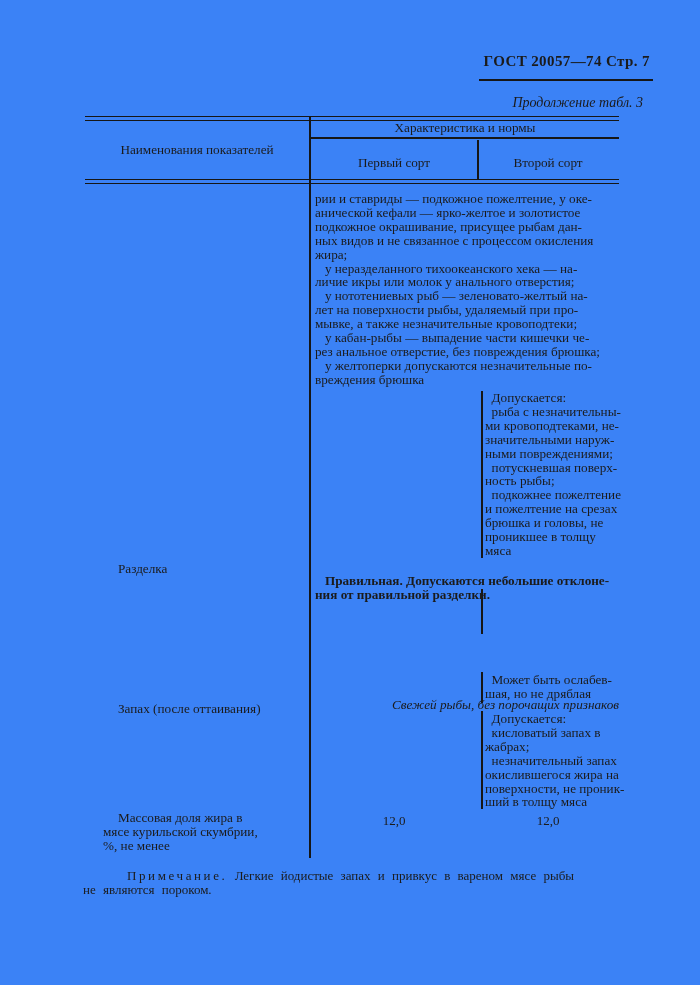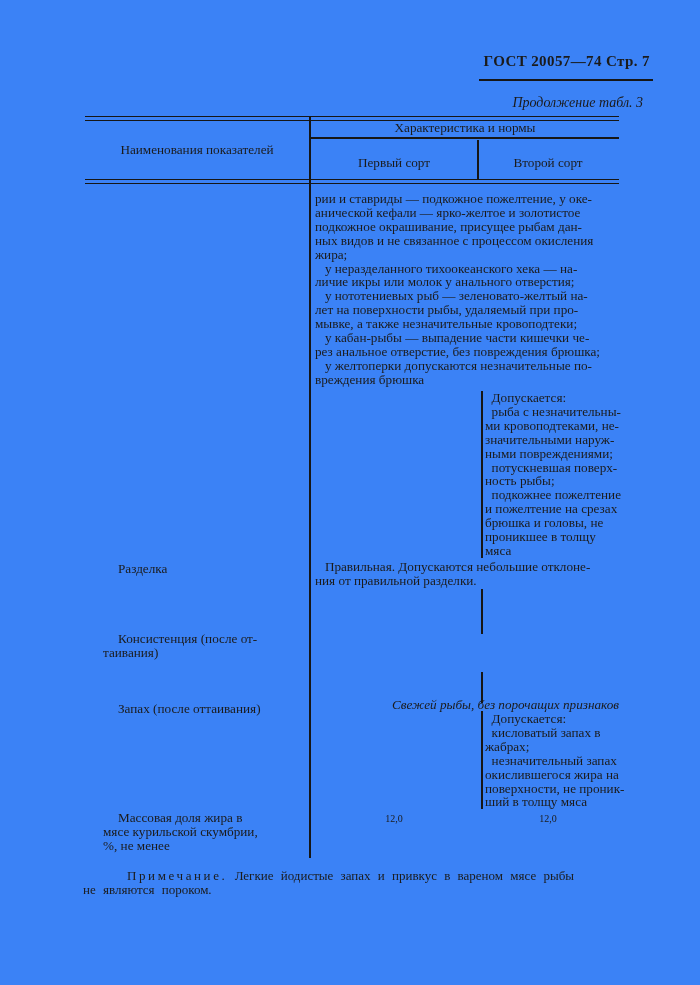--- a/index.html
+++ b/index.html
@@ -32,30 +32,30 @@
   .th-sort1{left:311px;top:155px;width:166px;}
   .th-sort2{left:477px;top:155px;width:142px;}
   
   .txt{font-size:13.2px;line-height:13.9px;white-space:pre;}
   .lbl{left:103px;text-indent:15px;}
   .span-col{left:315px;}
   .s2-col{left:485px;}
   .b-appearance{top:192px;}
   .b-appearance-s2{top:391px;}
   .b-razdelka-lbl{top:562px;}
-  .b-razdelka{top:560px;}
+  .b-razdelka{top:574px;font-weight:bold;}
   .b-razdelka-s2{top:590px;}
   .b-konsist-lbl{top:632px;}
   .b-konsist{top:630px;}
   .b-konsist-s2{top:673px;}
   .b-zapah-lbl{top:702px;}
   .b-zapah{top:698px;width:304px;text-align:right;font-style:italic;}
   .b-zapah-s2{top:712px;}
   .b-fat-lbl{top:811px;}
-  .val{font-size:10px;text-align:center;white-space:pre;}
+  .val{font-size:13px;text-align:center;white-space:pre;}
   .v-fat1{left:311px;top:813px;width:166px;}
   .v-fat2{left:477px;top:813px;width:142px;}
   
   .note{left:83px;top:869px;width:575px;font-size:13px;line-height:14.3px;text-indent:44px;word-spacing:4px;}
   .note-title{letter-spacing:2.6px;text-align:center;}
   .note-rest{white-space:pre-wrap;}
   .revision{left:130px;top:898px;font-weight:bold;font-size:14.5px;white-space:pre;}
 </style>
 </head>
 <body>
@@ -105,22 +105,22 @@
   подкожнее пожелтение
 и пожелтение на срезах
 брюшка и головы, не
 проникшее в толщу
 мяса</div>
 
   <div class="abs txt lbl b-razdelka-lbl">Разделка</div>
   <div class="abs txt span-col b-razdelka">   Правильная. Допускаются небольшие отклоне-
 ния от правильной разделки.</div>
 
-  <div class="abs txt lbl b-konsist-lbl">Консистенция (после от-
-таивания)</div>
+  <div class="abs txt s2-col b-konsist-s2">  Может быть ослабев-
+шая, но не дряблая</div>
 
   <div class="abs txt lbl b-zapah-lbl">Запах (после оттаивания)</div>
   <div class="abs txt span-col b-zapah">Свежей рыбы, без порочащих признаков</div>
   <div class="abs txt s2-col b-zapah-s2">  Допускается:
   кисловатый запах в
 жабрах;
   незначительный запах
 окислившегося жира на
 поверхности, не проник-
 ший в толщу мяса</div>

